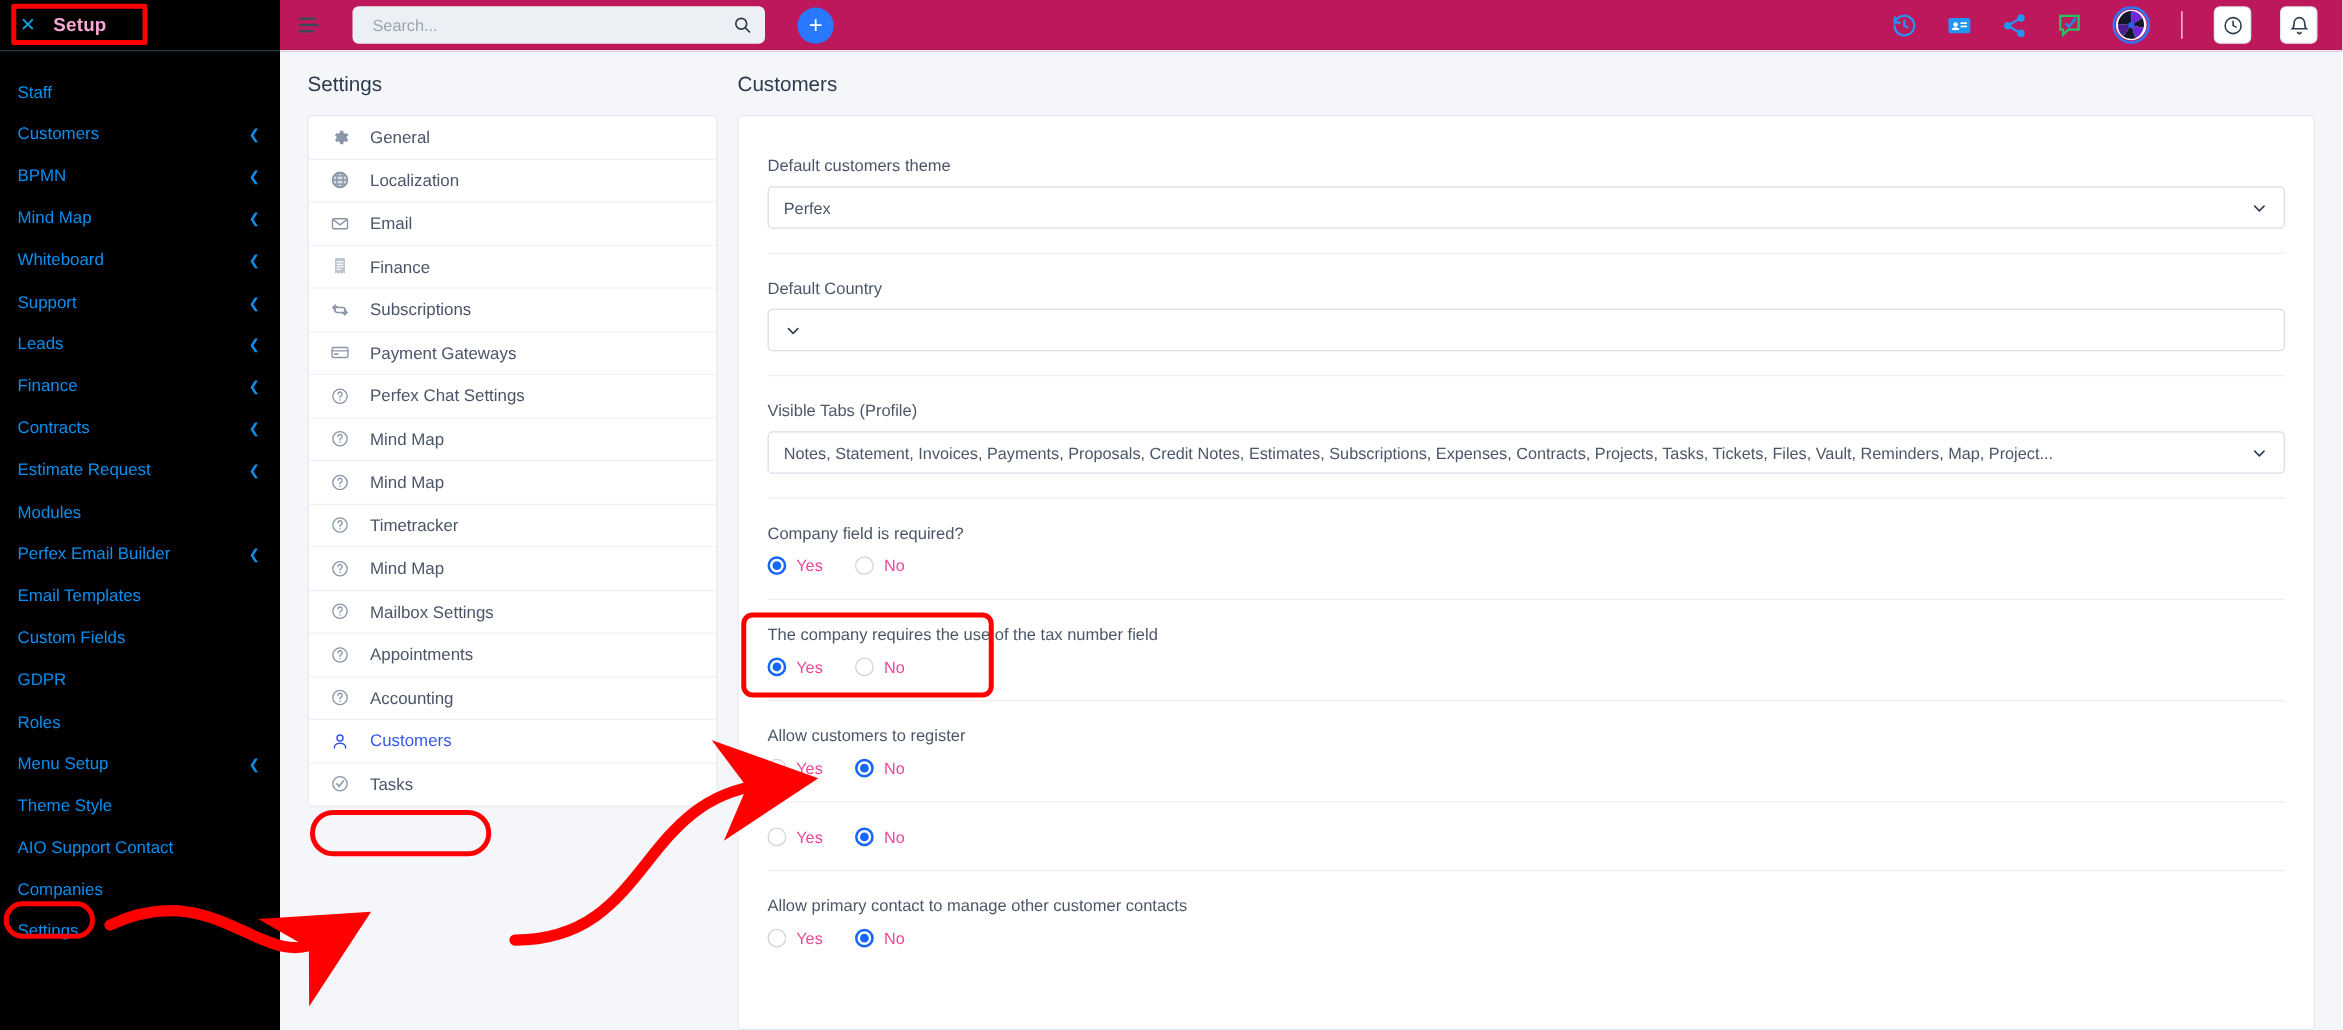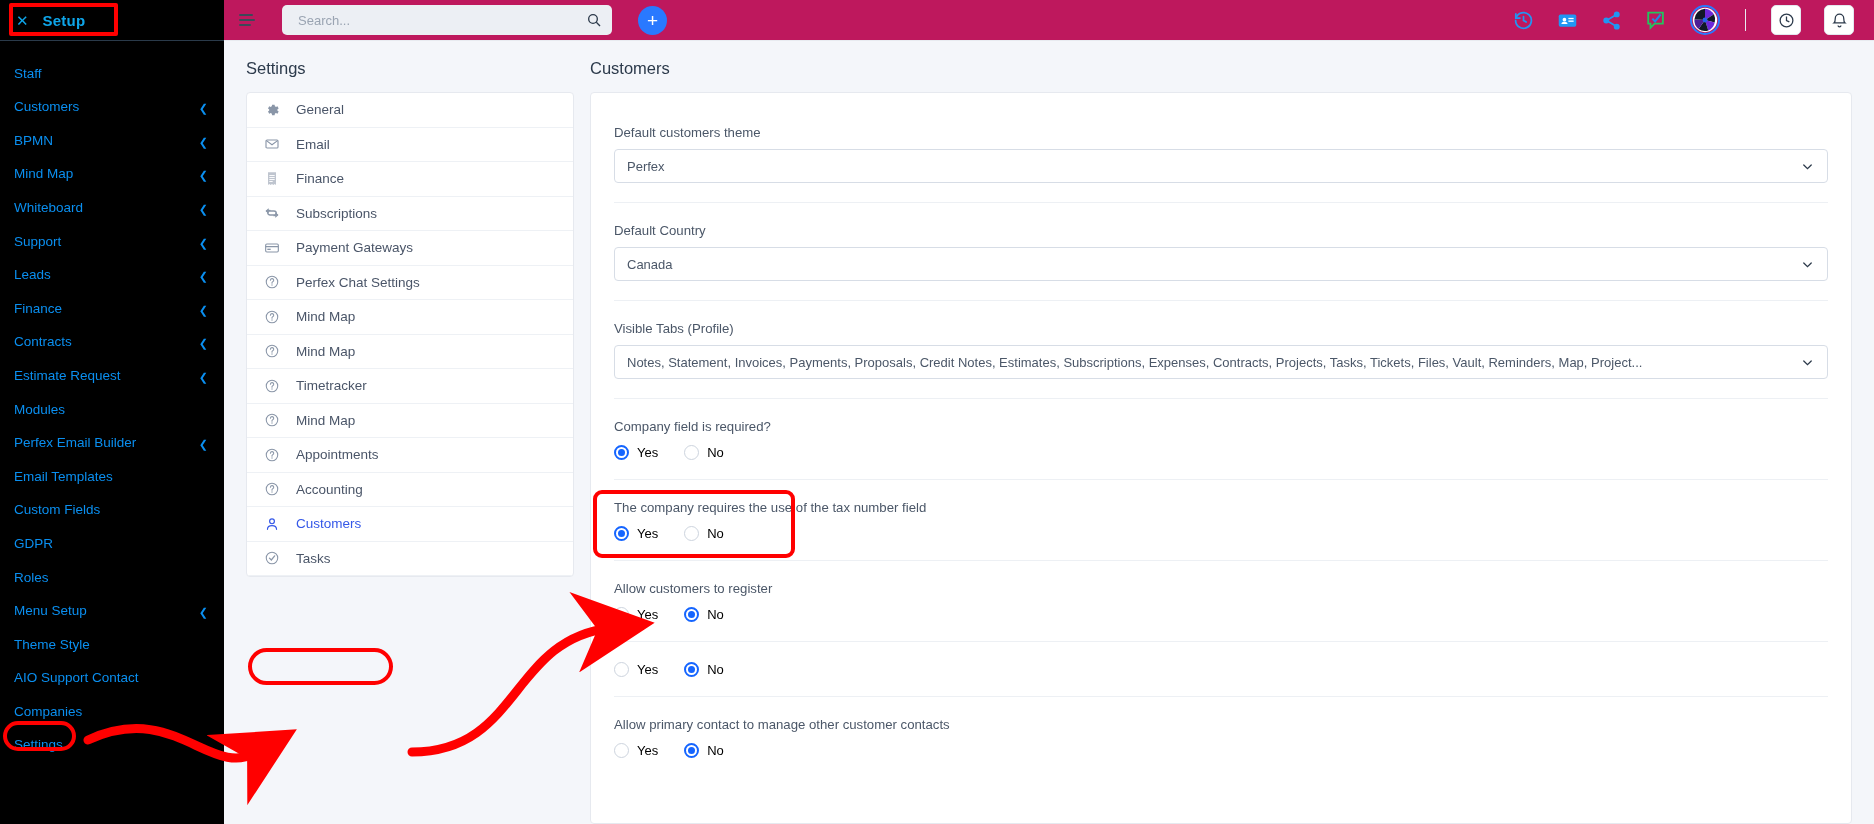--- a/index.html
+++ b/index.html
@@ -38,21 +38,21 @@
     position: relative;
   }
   .sb-close {
     color: #0ea5e9;
     font-size: 15px;
     line-height: 1;
     font-weight: 400;
     cursor: pointer;
   }
   .sb-title {
-    color: #0ea5e9;
+    color: #f9a8d4;
     font-size: 15px;
     font-weight: 700;
     letter-spacing: .2px;
   }
   .sb-head-highlight {
     position: absolute;
     left: 9px; top: 3px;
     width: 109px; height: 33px;
     border: 4px solid #ff0000;
     border-radius: 2px;
@@ -273,21 +273,21 @@
     text-overflow: ellipsis;
   }
   .select-ctl .chev { color: #2c3a4b; flex: none; display:flex; }
 
   .radio-row { display: flex; align-items: center; gap: 0; }
   .radio-opt {
     display: flex; align-items: center; gap: 8px;
     margin-right: 26px;
     cursor: pointer;
     font-size: 13px;
-    color: #000000;
+    color: #ec4899;
   }
   .radio-dot {
     width: 15px; height: 15px;
     border-radius: 50%;
     border: 1px solid #cdd4de;
     background: #fff;
     display: flex; align-items: center; justify-content: center;
     flex: none;
   }
   .radio-opt.sel .radio-dot {
@@ -505,20 +505,33 @@
               <span class="ic">
                 <svg width="16" height="16" viewBox="0 0 24 24" fill="currentColor">
                   <path d="M12 8.2a3.8 3.8 0 1 0 0 7.6 3.8 3.8 0 0 0 0-7.6zm0 5.8a2 2 0 1 1 0-4 2 2 0 0 1 0 4z"></path>
                   <path d="M20 12.9v-1.8l2-1.4-1.8-3.2-2.3.9a7.8 7.8 0 0 0-1.6-.9L15.9 4h-3.8l-.4 2.5c-.6.2-1.1.5-1.6.9l-2.3-.9L6 9.7l2 1.4v1.8l-2 1.4 1.8 3.2 2.3-.9c.5.4 1 .7 1.6.9l.4 2.5h3.8l.4-2.5c.6-.2 1.1-.5 1.6-.9l2.3.9 1.8-3.2z"></path>
                 </svg>
               </span>
               <span>General</span>
             </div>
             <div class="set-item">
               <span class="ic">
+                <svg width="16" height="16" viewBox="0 0 24 24" fill="none" stroke="currentColor" stroke-width="1.6">
+                  <circle cx="12" cy="12" r="9" fill="currentColor" fill-opacity=".35"></circle>
+                  <circle cx="12" cy="12" r="9"></circle>
+                  <ellipse cx="12" cy="12" rx="4" ry="9"></ellipse>
+                  <line x1="3" y1="12" x2="21" y2="12"></line>
+                  <line x1="4.5" y1="7" x2="19.5" y2="7"></line>
+                  <line x1="4.5" y1="17" x2="19.5" y2="17"></line>
+                </svg>
+              </span>
+              <span>Localization</span>
+            </div>
+            <div class="set-item">
+              <span class="ic">
                 <svg width="16" height="16" viewBox="0 0 24 24" fill="none" stroke="currentColor" stroke-width="1.7">
                   <rect x="3" y="6" width="18" height="12" rx="1.6"></rect>
                   <polyline points="3.6,7 12,13.2 20.4,7"></polyline>
                 </svg>
               </span>
               <span>Email</span>
             </div>
             <div class="set-item">
               <span class="ic">
                 <svg width="16" height="16" viewBox="0 0 24 24" fill="currentColor">
@@ -594,20 +607,30 @@
             </div>
             <div class="set-item">
               <span class="ic">
                 <svg width="16" height="16" viewBox="0 0 24 24" fill="none" stroke="currentColor" stroke-width="1.6">
                   <circle cx="12" cy="12" r="8.6"></circle>
                   <path d="M9.6 9.4a2.5 2.5 0 1 1 3.3 2.4c-.6.3-.9.8-.9 1.5v.4" stroke-linecap="round"></path>
                   <circle cx="12" cy="16.5" r=".95" fill="currentColor" stroke="none"></circle>
                 </svg>
               </span>
               <span>Mind Map</span>
+            </div>
+            <div class="set-item">
+              <span class="ic">
+                <svg width="16" height="16" viewBox="0 0 24 24" fill="none" stroke="currentColor" stroke-width="1.6">
+                  <circle cx="12" cy="12" r="8.6"></circle>
+                  <path d="M9.6 9.4a2.5 2.5 0 1 1 3.3 2.4c-.6.3-.9.8-.9 1.5v.4" stroke-linecap="round"></path>
+                  <circle cx="12" cy="16.5" r=".95" fill="currentColor" stroke="none"></circle>
+                </svg>
+              </span>
+              <span>Mailbox Settings</span>
             </div>
             <div class="set-item">
               <span class="ic">
                 <svg width="16" height="16" viewBox="0 0 24 24" fill="none" stroke="currentColor" stroke-width="1.6">
                   <circle cx="12" cy="12" r="8.6"></circle>
                   <path d="M9.6 9.4a2.5 2.5 0 1 1 3.3 2.4c-.6.3-.9.8-.9 1.5v.4" stroke-linecap="round"></path>
                   <circle cx="12" cy="16.5" r=".95" fill="currentColor" stroke="none"></circle>
                 </svg>
               </span>
               <span>Appointments</span>
@@ -655,21 +678,20 @@
                   <span class="chev">
                     <svg width="15" height="15" viewBox="0 0 24 24" fill="none" stroke="#2c3a4b" stroke-width="2" stroke-linecap="round">
                       <polyline points="6,9.5 12,15.5 18,9.5"></polyline>
                     </svg>
                   </span>
                 </div>
               </div>
               <div class="field-block">
                 <div class="field-label">Default Country</div>
                 <div class="select-ctl">
-                  <span class="val">Canada</span>
                   <span class="chev">
                     <svg width="15" height="15" viewBox="0 0 24 24" fill="none" stroke="#2c3a4b" stroke-width="2" stroke-linecap="round">
                       <polyline points="6,9.5 12,15.5 18,9.5"></polyline>
                     </svg>
                   </span>
                 </div>
               </div>
               <div class="field-block">
                 <div class="field-label">Visible Tabs (Profile)</div>
                 <div class="select-ctl">

